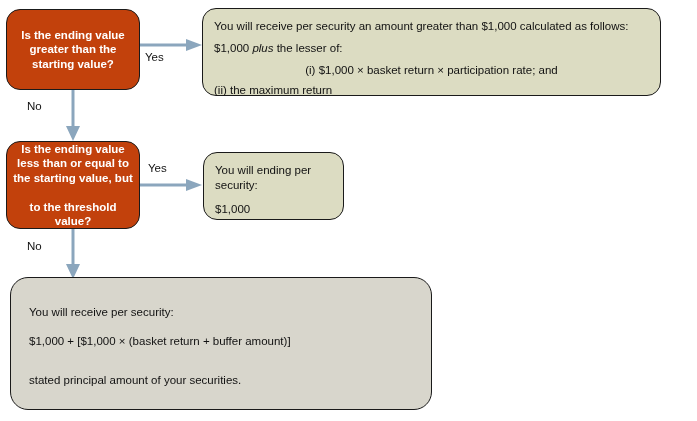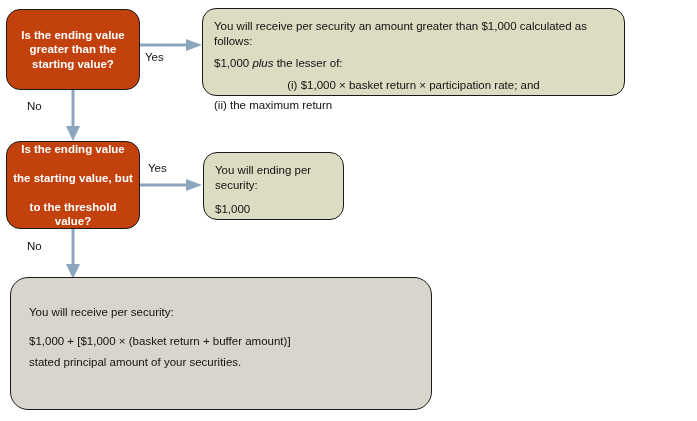--- a/index.html
+++ b/index.html
@@ -112,51 +112,51 @@
   </svg>
 
   <div class="node decision" style="left:6px; top:9px; width:134px; height:81px;">
     <span class="dtext">
       <span>Is the ending value</span><br>
       <span>greater than the</span><br>
       <span>starting value?</span>
     </span>
   </div>
 
-  <div class="node outcome" style="left:202px; top:8px; width:423px; height:88px;">
+  <div class="node outcome" style="left:202px; top:8px; width:459px; height:88px;">
     <p class="tight" style="margin-bottom:7px;">You will receive per security an amount greater than $1,000 calculated as follows:</p>
     <p style="margin-bottom:7px;"><span>$1,000 </span><span class="ital">plus</span><span> the lesser of:</span></p>
     <p style="margin-bottom:5px;text-align:center;">(i) $1,000 × basket return × participation rate; and</p>
     <p>(ii) the maximum return</p>
   </div>
 
   <div class="edge-label" style="left:145px; top:51px;">Yes</div>
 
   <div class="edge-label" style="left:27px; top:100px;">No</div>
 
   <div class="node decision" style="left:6px; top:141px; width:134px; height:88px;">
     <span class="dtext">
       <span>Is the ending value</span><br>
-      <br>
+      <span>less than or equal to</span><br>
       <span>the starting value, but</span><br>
       <br>
       <span>to the threshold value?</span>
     </span>
   </div>
 
   <div class="node outcome" style="left:203px; top:152px; width:141px; height:68px;">
     <p style="margin-bottom:9px;"><span>You will ending per</span> <span>security:</span></p>
     <p>$1,000</p>
   </div>
 
   <div class="edge-label" style="left:148px; top:162px;">Yes</div>
 
   <div class="edge-label" style="left:27px; top:240px;">No</div>
 
   <div class="node outcome wide-grey" style="left:10px; top:277px; width:422px; height:133px; padding:0; border-radius:18px;">
     <div style="padding:27px 18px 0 18px;">
       <p style="margin-bottom:14px;">You will receive per security:</p>
-      <p style="margin-bottom:6px;">$1,000 + [$1,000 × (basket return + buffer amount)]</p>
+      <p style="margin-bottom:24px;">$1,000 + [$1,000 × (basket return + buffer amount)]</p>
       <p style="margin-bottom:12px;">stated principal amount of your securities.</p>
     </div>
   </div>
 
 </div>
 
 </body></html>

